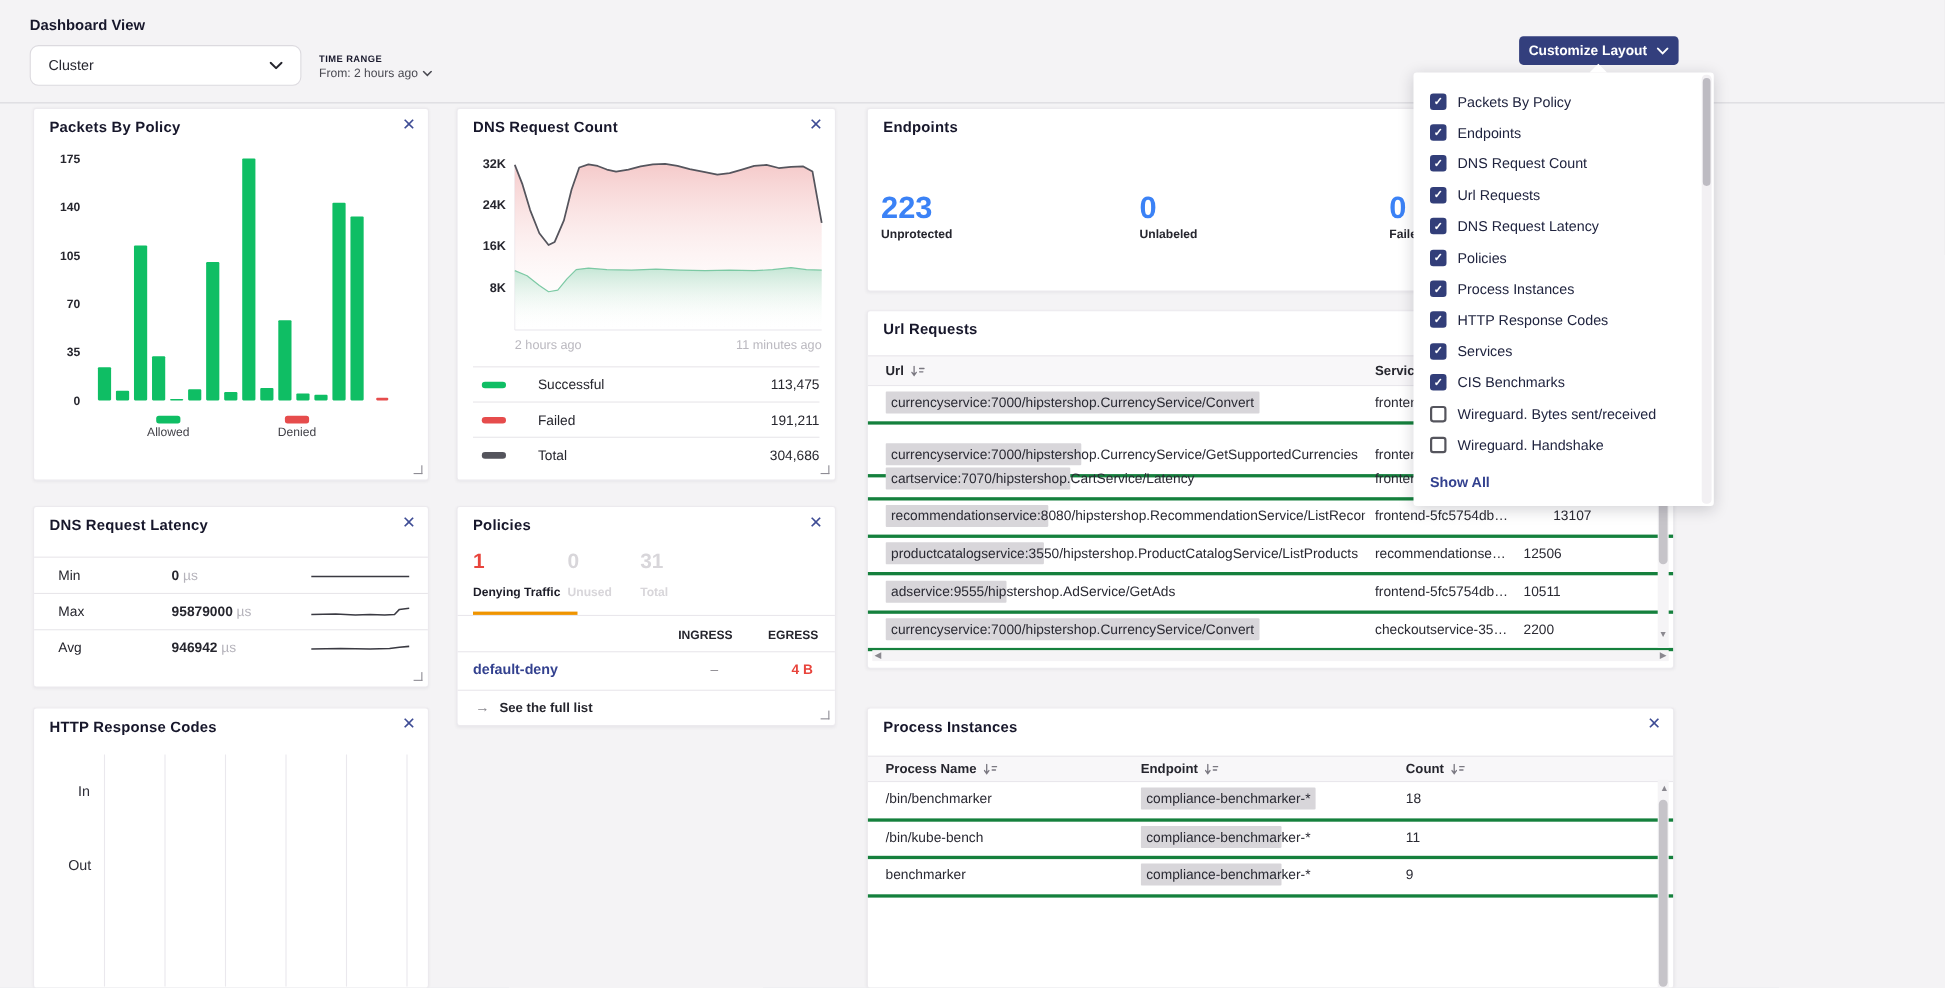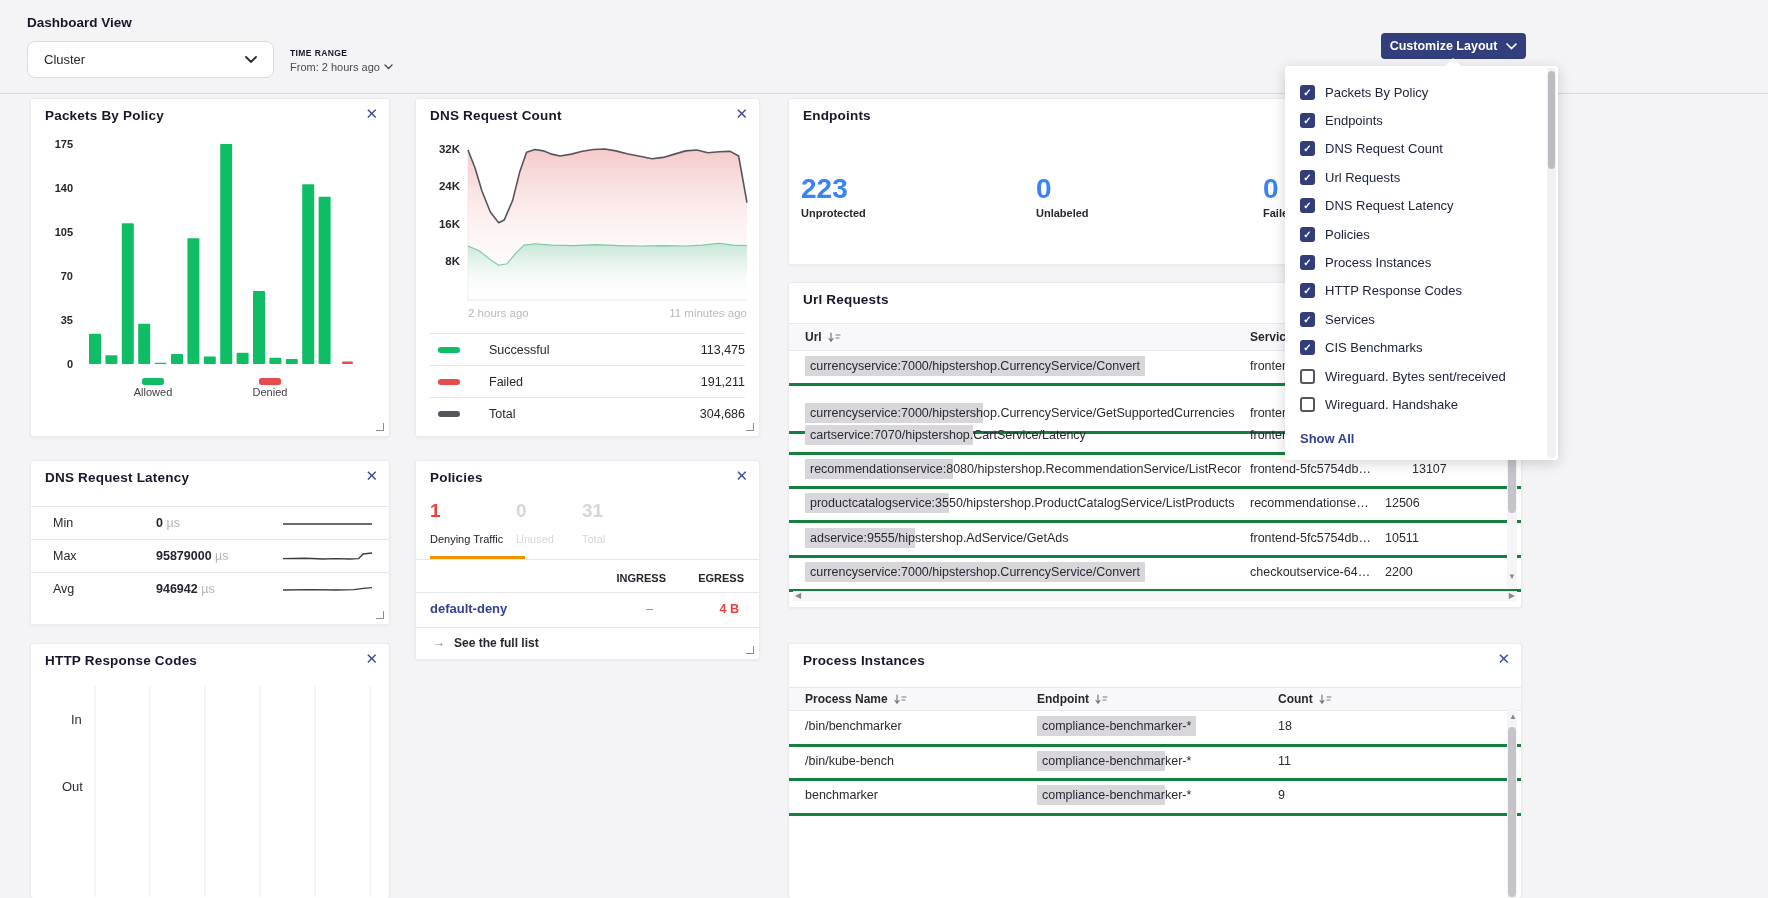--- a/index.html
+++ b/index.html
@@ -53,21 +53,21 @@
   .legend-value{font-size:12.5px;color:#26262e;margin-left:auto;}
   
   .lat-row{position:absolute;left:0;right:0;height:33px;border-top:1px solid #e8e6ea;}
   .lat-label{position:absolute;left:22px;top:9px;font-size:12.5px;color:#26262e;}
   .lat-value{position:absolute;left:125px;top:9px;font-size:12.5px;color:#26262e;font-weight:600;}
   .lat-unit{color:#b5b3bb;font-weight:400;}
   .lat-spark{position:absolute;left:250px;top:5px;}
   
   .pol-stat{position:absolute;top:40px;}
   .pol-val{font-size:19px;font-weight:700;line-height:1;}
-  .pol-lbl{font-size:11px;font-weight:400;margin-top:13px;}
+  .pol-lbl{font-size:11px;font-weight:700;margin-top:13px;}
   .pol-underline{position:absolute;left:14px;top:95px;width:95px;height:3px;background:#ef9400;z-index:2;}
   .pol-border{position:absolute;left:0;right:0;height:1px;background:#e9e7ec;}
   .pol-th{position:absolute;top:111px;font-size:11px;font-weight:700;color:#26262e;}
   .pol-link{position:absolute;left:14px;top:140px;font-size:13px;font-weight:600;color:#33418f;cursor:pointer;}
   .pol-dash{position:absolute;top:141px;font-size:12.5px;color:#8a888f;}
   .pol-egress{position:absolute;top:141px;font-size:12.5px;font-weight:600;color:#e8443c;}
   .see-list{position:absolute;left:16px;top:174px;display:flex;gap:9px;align-items:center;cursor:pointer;}
   .see-list .arr{color:#8a888f;font-size:13px;}
   .see-list .txt{font-size:12px;font-weight:600;color:#26262e;}
   
@@ -284,21 +284,21 @@
             <span class="chip part">adservice:9555/hip</span>
             <span>stershop.AdService/GetAds</span>
           </span>
           <span class="tcell" style="left:461px;width:128px;">frontend-5fc5754db…</span>
           <span class="tcell" style="left:596px;width:60px;">10511</span>
         </div>
         <div class="trow" style="top:271.79999999999995px;height:34.3px;">
           <span class="tcell" style="left:16px;width:436px;">
             <span class="chip">currencyservice:7000/hipstershop.CurrencyService/Convert</span>
           </span>
-          <span class="tcell" style="left:461px;width:128px;">checkoutservice-64…</span>
+          <span class="tcell" style="left:461px;width:128px;">checkoutservice-35…</span>
           <span class="tcell" style="left:596px;width:60px;">2200</span>
         </div>
       </div>
     <div class="vsb" style="left:718px;top:66px;height:240px;">
       <div class="thumb" style="top:107px;height:57px;"></div>
       <span class="sb-arrow" style="left:1px;top:224px;">▼</span>
     </div>
     <div class="hsb" style="left:4px;top:308px;width:724px;">
       <span class="sb-arrow" style="left:2px;top:1px;">◀</span>
       <span class="sb-arrow" style="right:2px;top:1px;">▶</span>

